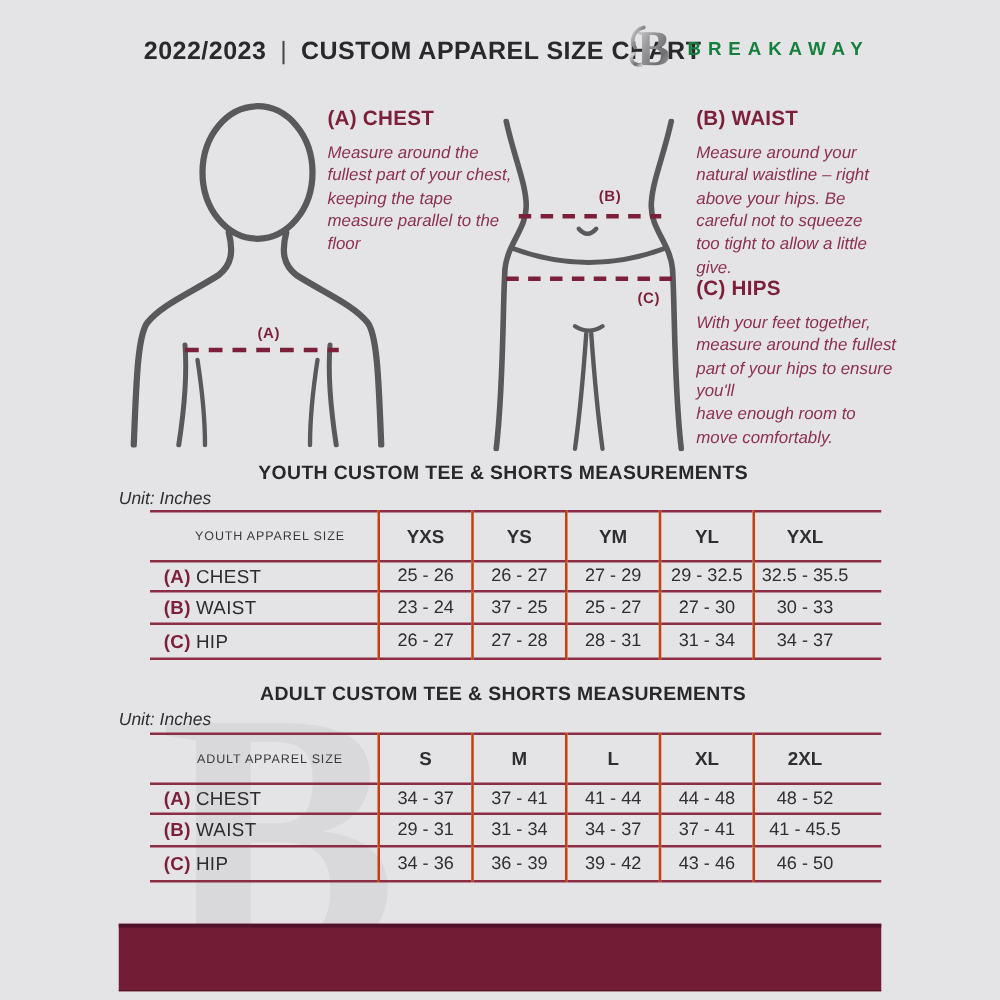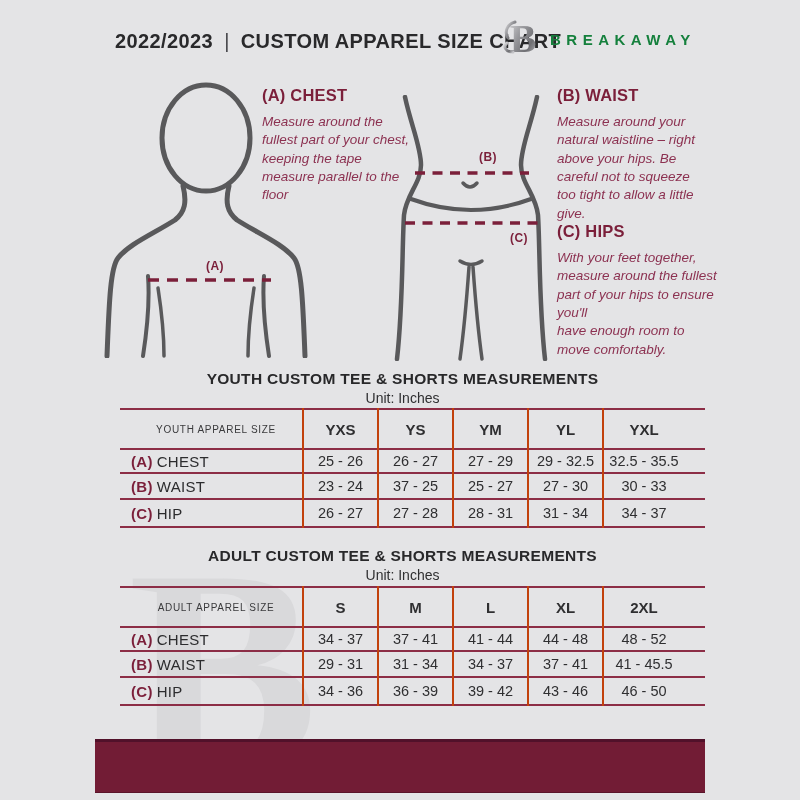--- a/index.html
+++ b/index.html
@@ -29,22 +29,22 @@
   .guide-body{
     margin-top:8px;font-style:italic;font-size:13.5px;line-height:1.36;
     color:#8c3151;white-space:pre-line;
   }
   
   .section-title{
     position:absolute;left:95px;width:615px;text-align:center;
     font-weight:700;font-size:15.5px;letter-spacing:.3px;color:#28282a;z-index:1;
   }
   .unit-line{
-    position:absolute;left:95px;width:615px;text-align:center;
-    font-size:14px;color:#2f2f31;z-index:1;
+    position:absolute;left:95px;width:615px;text-align:left;
+    font-style:italic;font-size:14px;color:#2f2f31;z-index:1;
   }
   #youth-title{top:370px}#youth-unit{top:390px}
   #adult-title{top:547px}#adult-unit{top:567px}
   
   .size-table{
     position:absolute;left:120px;width:585px;
     border-collapse:collapse;table-layout:fixed;z-index:1;
     border-top:2px solid #8c2d46;
   }
   #youth-table{top:408px}

